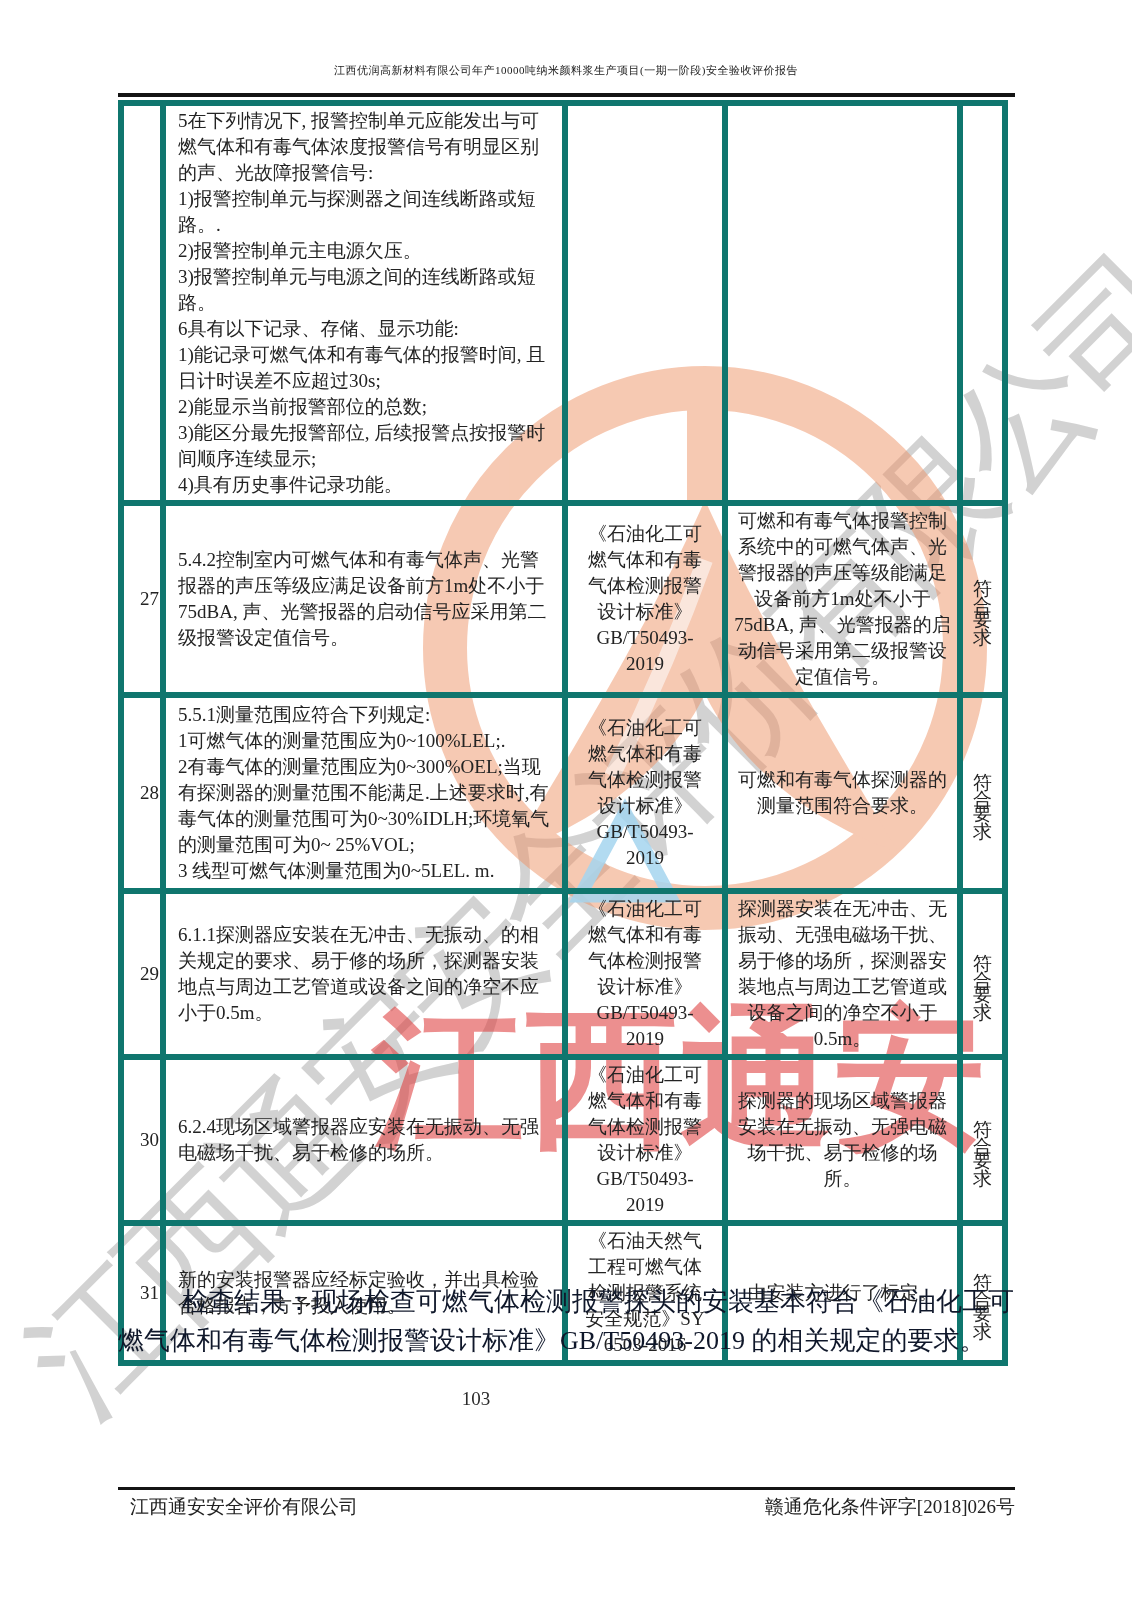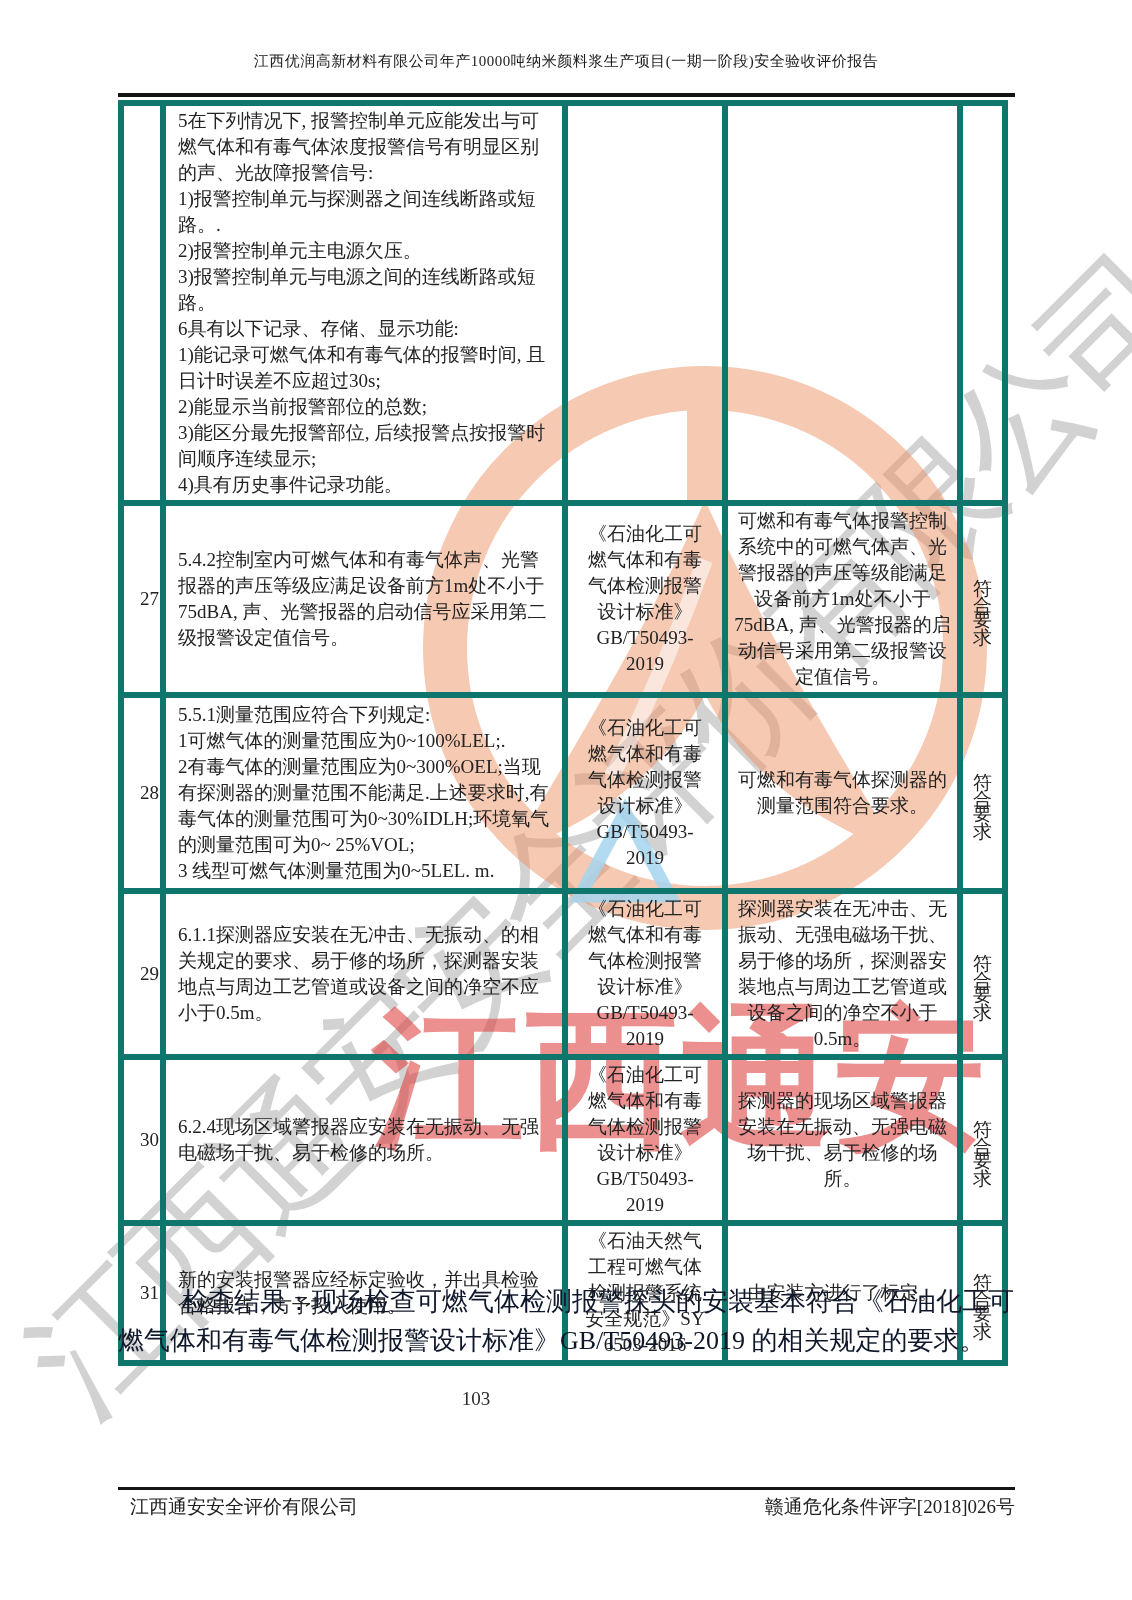--- a/index.html
+++ b/index.html
@@ -32,23 +32,23 @@
     font-weight:bold;
     letter-spacing:2px;
     color:rgba(222,62,62,0.58);
     white-space:nowrap;
     font-family:"Liberation Serif","DejaVu Serif",serif;
   }
 
   
   .doc-header{
     position:absolute;z-index:1;
-    left:0;top:52px;width:1132px;
+    left:0;top:63px;width:1132px;
     text-align:center;
-    font-size:15px;
+    font-size:11px;
     letter-spacing:0.5px;
   }
   .header-rule{
     position:absolute;z-index:1;
     left:118px;top:93px;width:897px;height:3.5px;
     background:#141414;
   }
 
   
   .tbl-wrap{position:absolute;z-index:1;left:118px;top:100px;}

